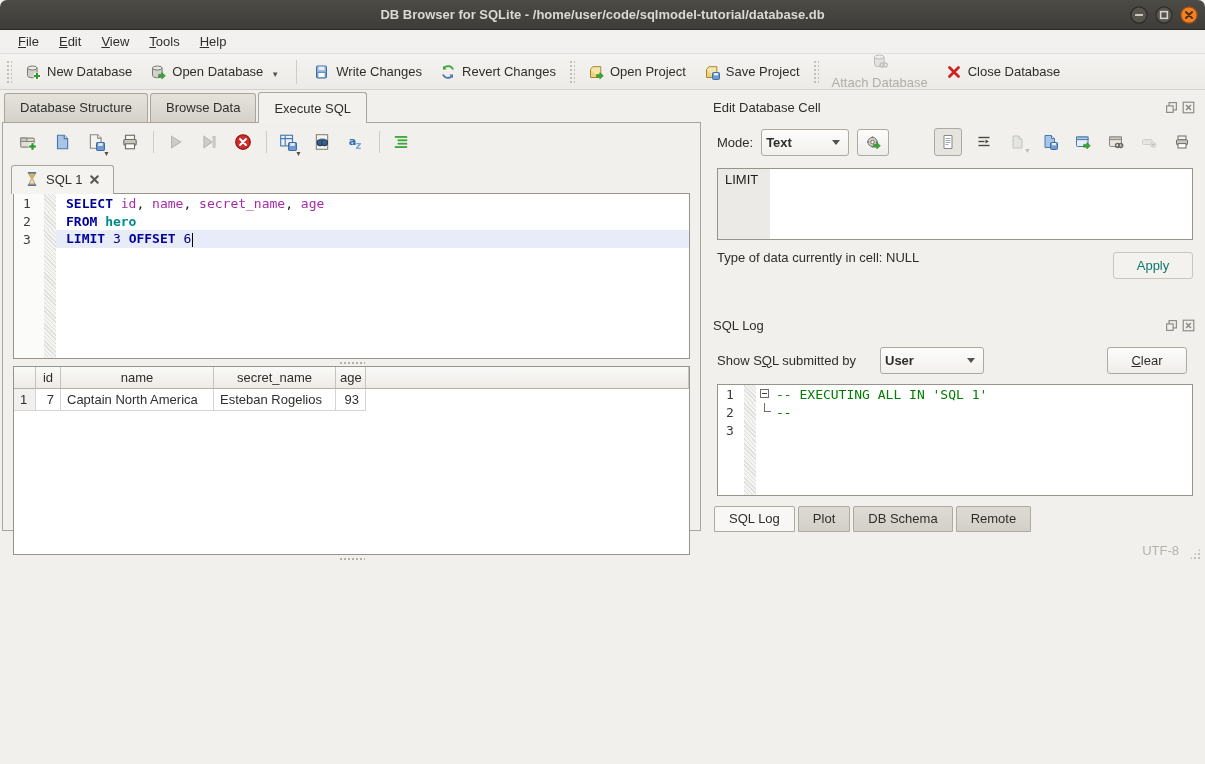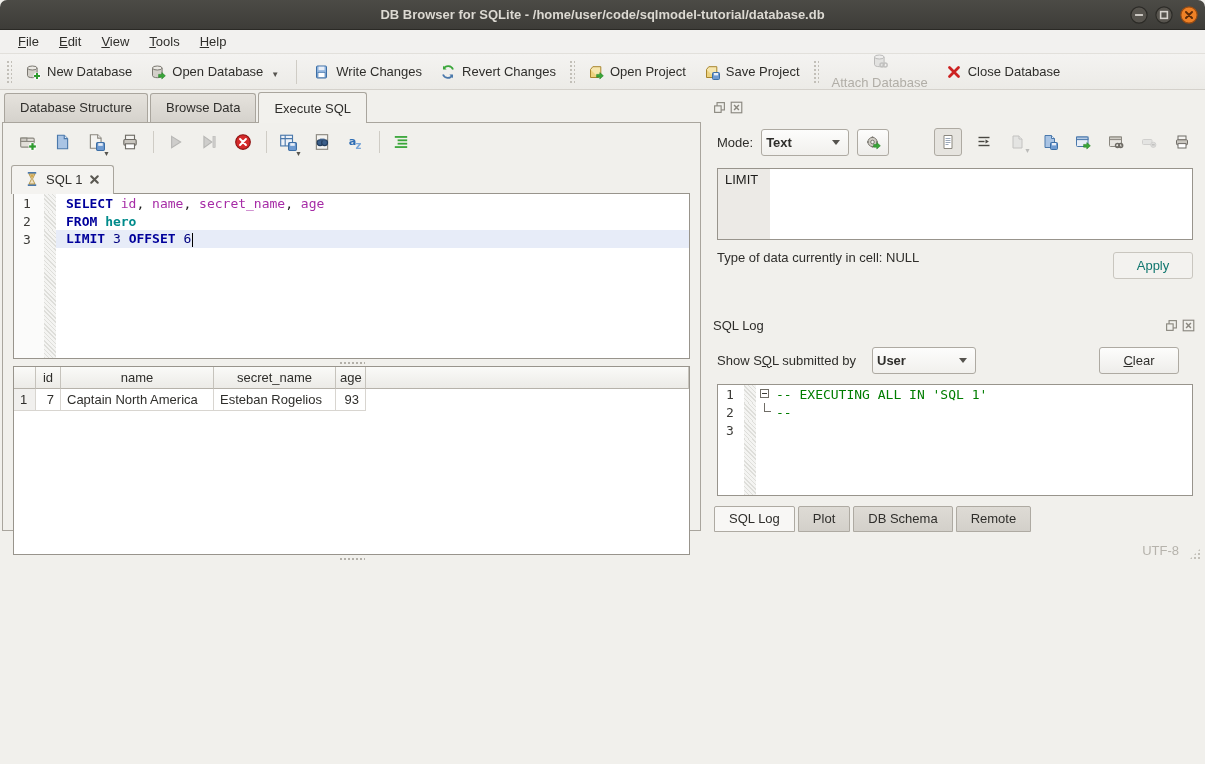--- a/index.html
+++ b/index.html
@@ -101,22 +101,22 @@
   .ibtn .small-dd { position:absolute; right:-3px; bottom:-1px; font-size:7px; color:#8a877f; }
 
   .cell-box { height:72px; flex:0 0 72px; margin:10px 2px 0 4px; border:1px solid #98948c; background:#fff; position:relative; display:flex; }
   .cell-gutter { width:52px; flex:0 0 52px; background:#eceae6; padding:3px 0 0 7px; color:#1d1c1a; }
   .info-row { flex:0 0 52px; margin:10px 2px 0 4px; position:relative; }
   .info-row .line1 { margin-bottom:6px; }
   .btn { border:1px solid #aeaaa2; border-radius:3px; background:linear-gradient(#fdfdfc,#eeedea); padding:5px 18px; }
   .btn.disabled { color:#0f766e; border-color:#c9c6bf; background:#f3f2ef; }
   .apply-btn { position:absolute; right:0; top:2px; width:80px; text-align:center; }
 
-  .filter-row { height:32px; flex:0 0 32px; margin-top:8px; display:flex; align-items:center; gap:16px; padding-left:4px; position:relative; }
-  .clear-btn { position:absolute; right:16px; width:80px; text-align:center; }
+  .filter-row { height:32px; flex:0 0 32px; margin-top:8px; display:flex; align-items:center; gap:24px; padding-left:4px; position:relative; }
+  .clear-btn { position:absolute; right:8px; width:80px; text-align:center; }
   .filter-row u, .clear-btn u { text-decoration:underline; }
 
   .log-box { flex:1; margin:8px 2px 10px 4px; border:1px solid #98948c; background:#fff; font-family:"DejaVu Sans Mono", monospace; font-size:13px; display:flex; flex-direction:column; overflow:hidden; }
   .log-line { height:18px; flex:0 0 18px; display:flex; align-items:center; }
   .log-line.filler { flex:1; height:auto; }
   .log-num { width:26px; flex:0 0 26px; padding-left:8px; color:#3c3b37; background:#fff; align-self:stretch; display:flex; align-items:center; }
   .log-hatch { width:12px; flex:0 0 12px; align-self:stretch; background-image:repeating-linear-gradient(45deg,#dededa 0 1px, transparent 1px 3px); background-color:#f4f4f2; }
   .log-fold { width:18px; flex:0 0 18px; position:relative; align-self:stretch; }
   .fold-box { position:absolute; left:4px; top:4px; width:9px; height:9px; border:1px solid #706d66; background:#fff; }
   .fold-box::after { content:""; position:absolute; left:1px; top:3px; width:5px; height:1px; background:#3c3b37; }
@@ -447,20 +447,21 @@
               <div class="tcell c-fill"></div>
             </div>
           </div>
         <div class="hsplit"></div>
       </div>
     </div>
 
     <div class="right-pane">
 
       <div class="dock-header">
+        <span class="dtitle">Edit Database Cell</span>
         <span class="dock-icons">
           <span class="icn">
               <svg viewBox="0 0 16 16" width="100%" height="100%">
                 <rect x="5" y="2" width="9" height="9" fill="none" stroke="#8a877f" stroke-width="1.4"></rect>
                 <rect x="2" y="6" width="8" height="8" fill="#f1f0ec" stroke="#8a877f" stroke-width="1.4"></rect>
               </svg>
             </span>
           <span class="icn">
               <svg viewBox="0 0 16 16" width="100%" height="100%">
                 <rect x="1.5" y="1.5" width="13" height="13" fill="none" stroke="#8a877f" stroke-width="1.4"></rect>

